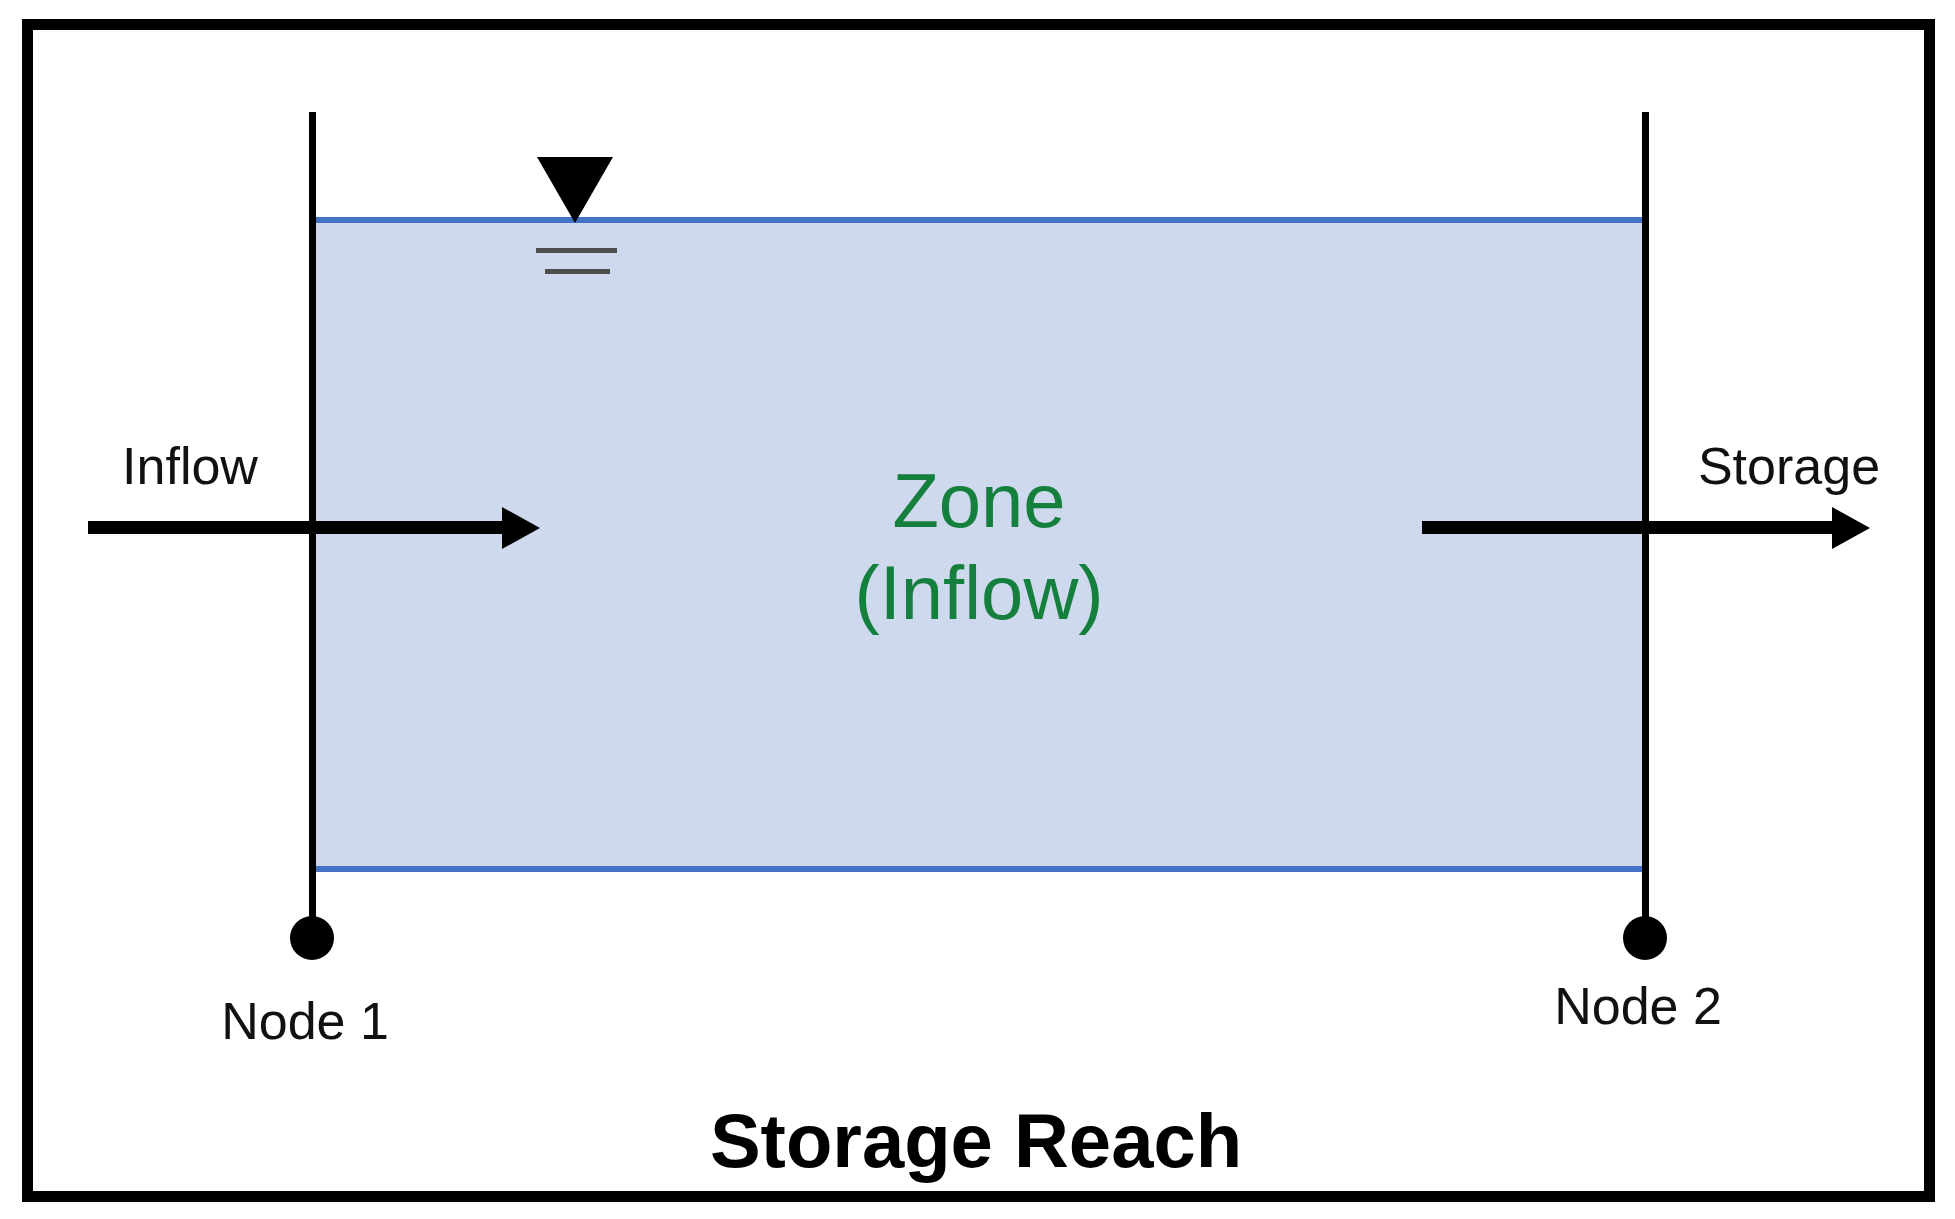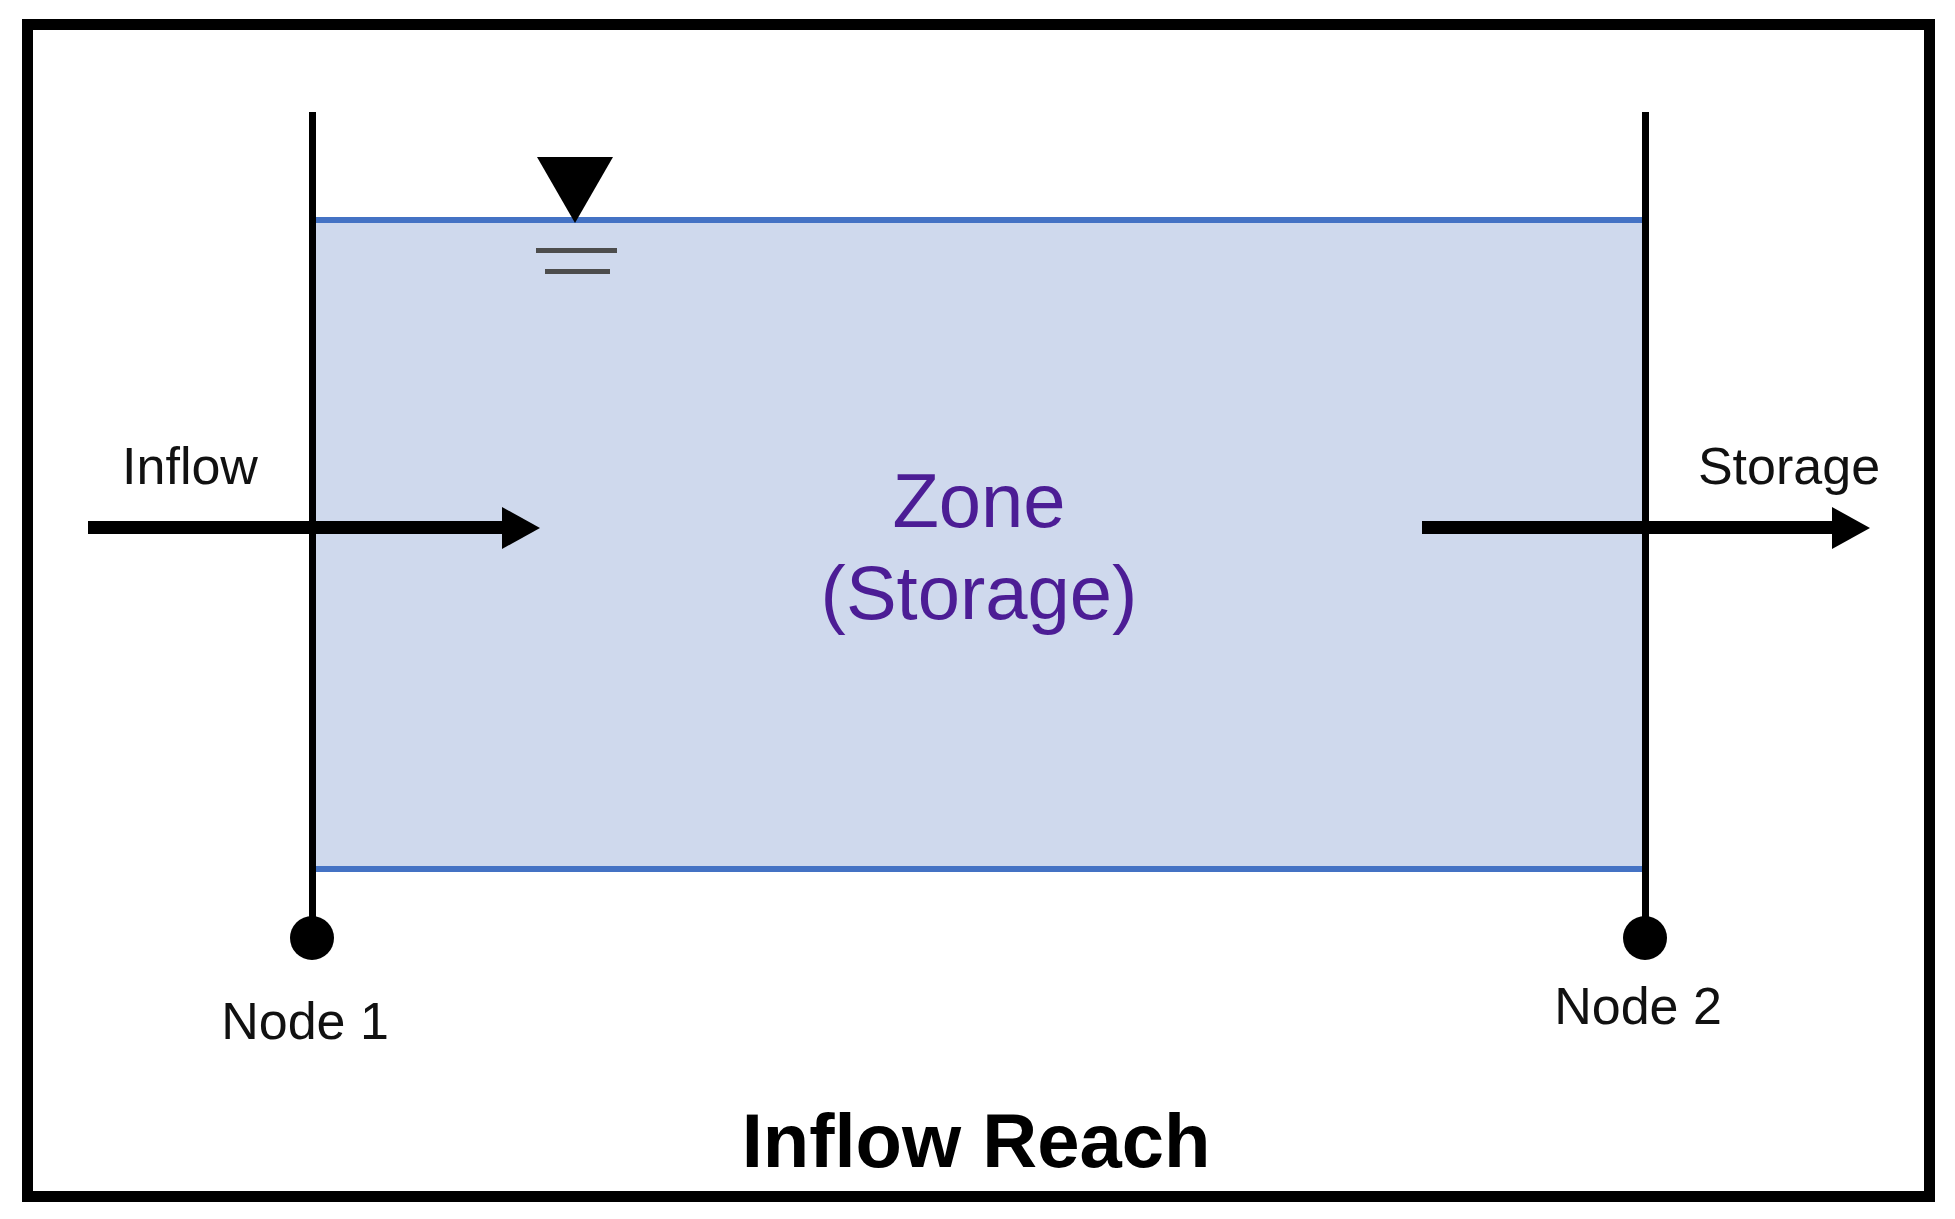--- a/index.html
+++ b/index.html
@@ -108,21 +108,21 @@
   .lbl-node1   { left: 175px;  top: 981px; width: 260px; }
   .lbl-node2   { left: 1508px; top: 966px; width: 260px; }
   .zone-block {
     position: absolute;
     left: 312px;
     top: 455px;
     width: 1334px;
     text-align: center;
     font-size: 76px;
     line-height: 92px;
-    color: #4c1d95;
+    color: #15803d;
   }
   .caption {
     position: absolute;
     left: 676px;
     top: 1101px;
     width: 600px;
     text-align: center;
     font-size: 76px;
     line-height: 80px;
     font-weight: bold;
@@ -149,24 +149,24 @@
   <div class="arrow-head inflow-head"></div>
 
   <div class="arrow-shaft outflow-shaft"></div>
   <div class="arrow-head outflow-head"></div>
 
   <div class="label lbl-inflow">Inflow</div>
   <div class="label lbl-outflow">Storage</div>
 
   <div class="zone-block">
     <div>Zone</div>
-    <div>(Storage)</div>
+    <div>(Inflow)</div>
   </div>
 
   <div class="node-dot n1"></div>
   <div class="node-dot n2"></div>
 
   <div class="label lbl-node1">Node 1</div>
   <div class="label lbl-node2">Node 2</div>
 
-  <div class="caption">Inflow Reach</div>
+  <div class="caption">Storage Reach</div>
 
 </div>
 
 </body></html>

